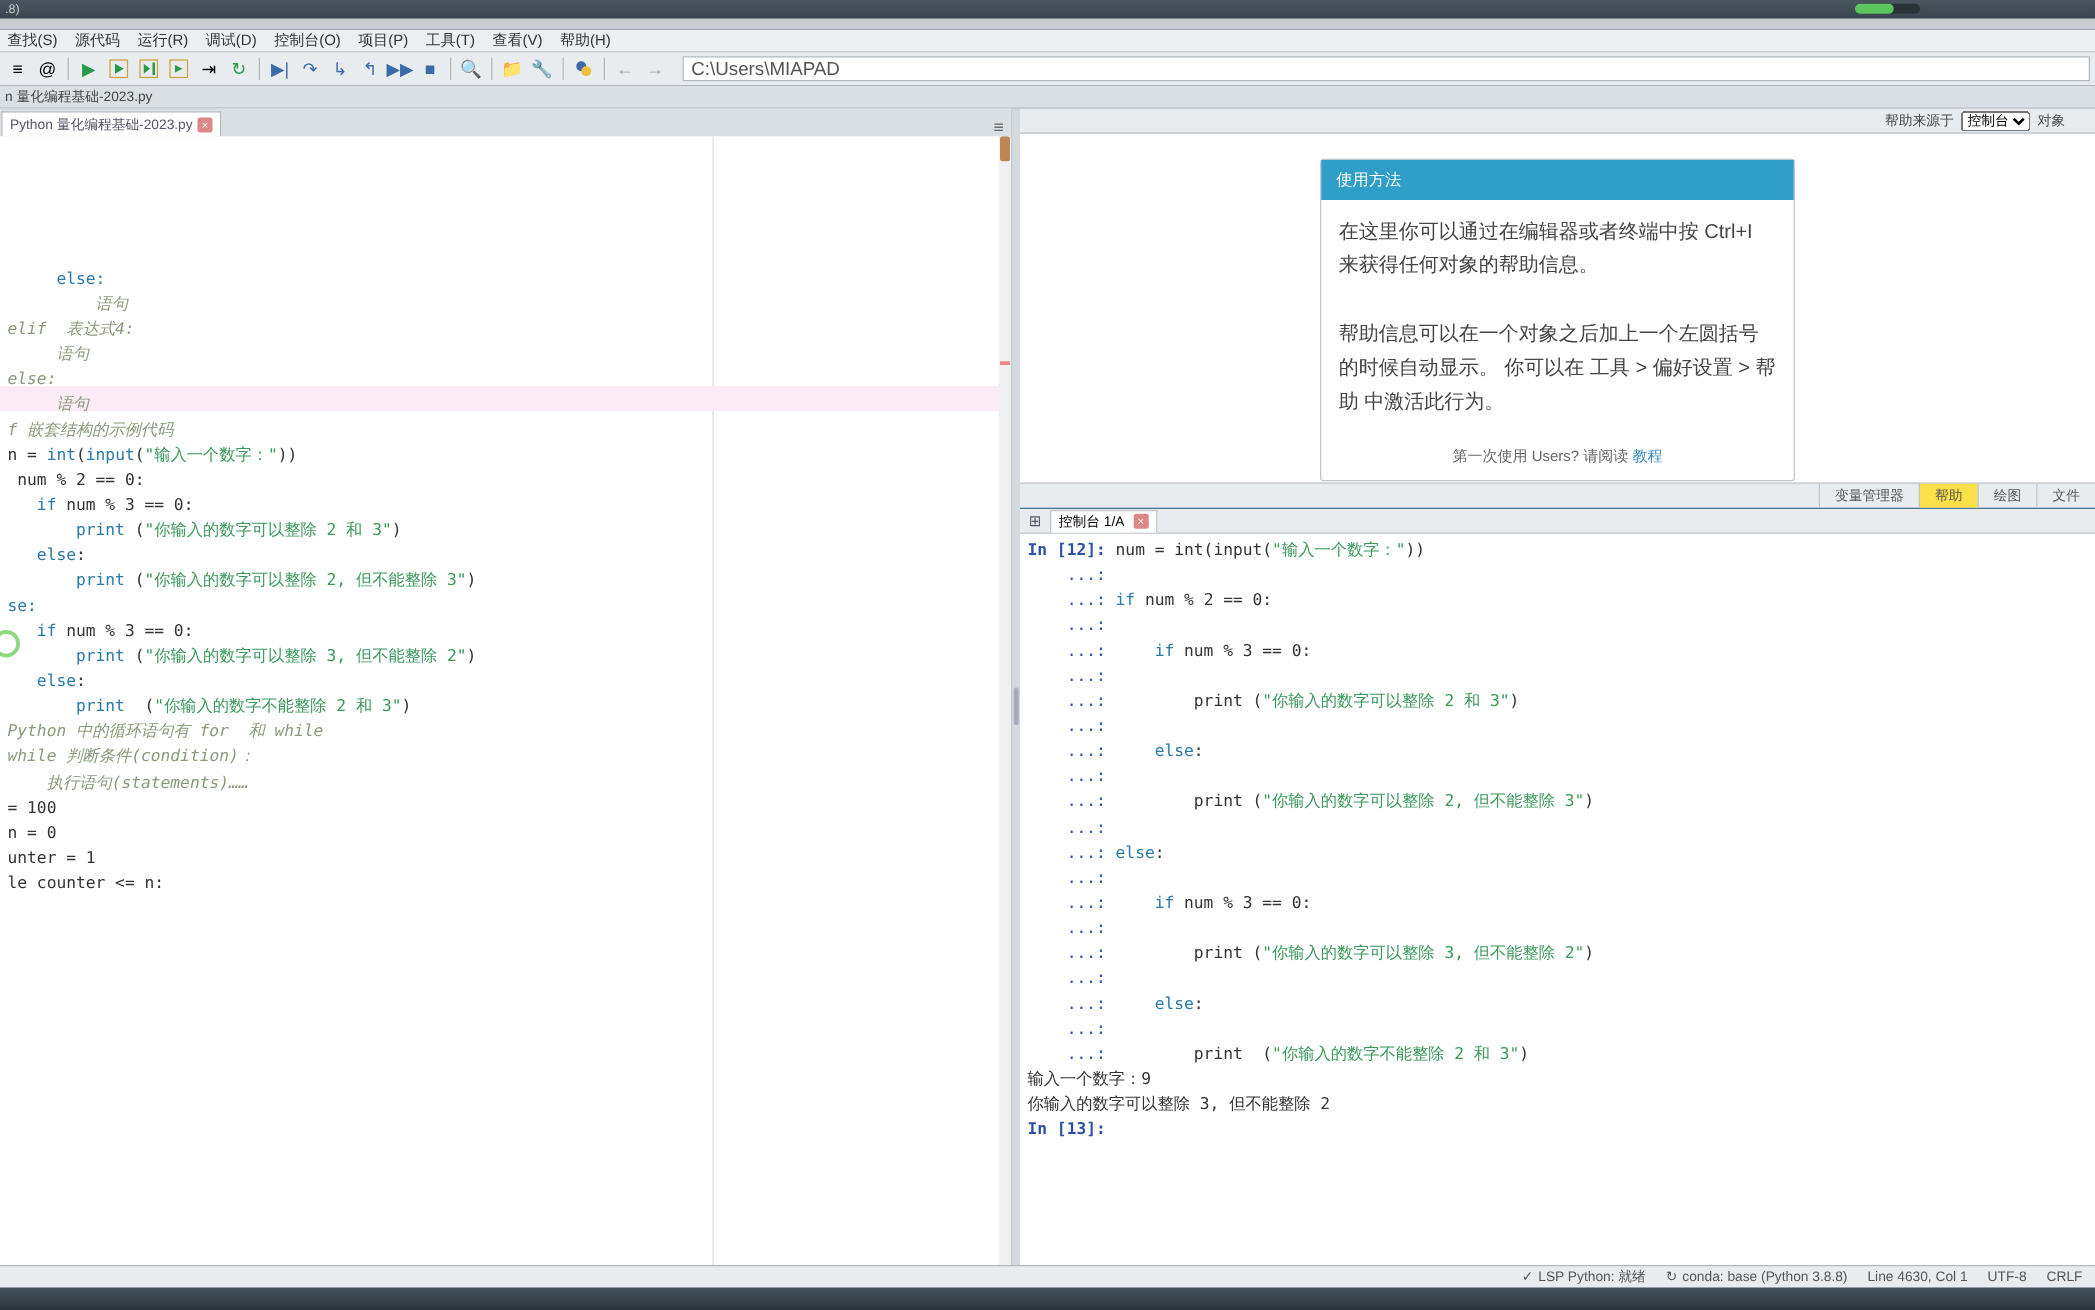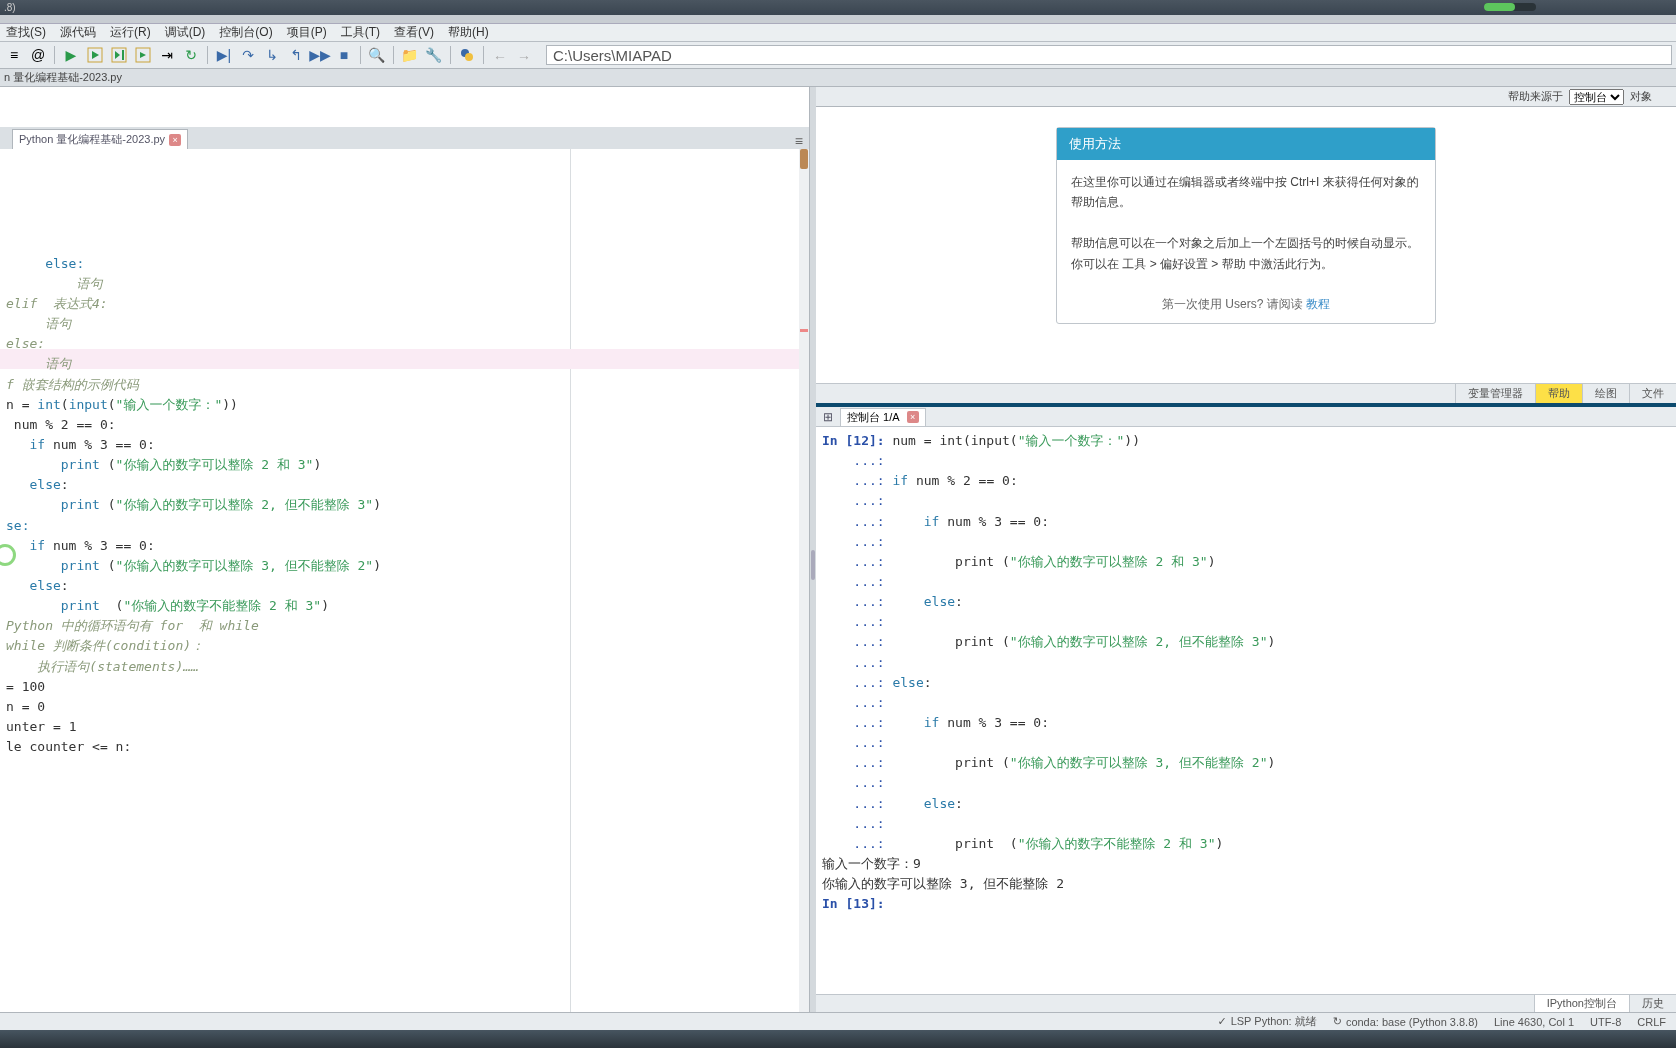--- a/index.html
+++ b/index.html
@@ -17,21 +17,21 @@
 .toolbar { height: 27px; background: #e8ecef; border-bottom: 1px solid #b0b6bc; display: flex; align-items: center; padding: 0 4px; gap: 4px; }
 .tbtn { width: 20px; height: 20px; display: flex; align-items: center; justify-content: center; border-radius: 2px; cursor: pointer; font-size: 14px; }
 .sep { width: 1px; height: 18px; background: #b0b6bc; margin: 0 2px; }
 .pathbox { flex: 1; background: #fff; border: 1px solid #b0b6bc; height: 20px; padding: 0 6px; display: flex; align-items: center; color: #555; font-size: 15px; margin-left: 8px; }
 
 .breadcrumb { height: 18px; background: #dbe0e4; border-bottom: 1px solid #b0b6bc; display: flex; align-items: center; padding-left: 4px; font-size: 11px; color: #444; }
 
 .main { display: flex; height: calc(100% - 15px - 9px - 18px - 27px - 18px - 18px - 18px); }
 
 .left { flex: 0 0 810px; display: flex; flex-direction: column; border-right: 1px solid #b0b6bc; background: #fff; }
-.filetabs { height: 22px; background: #dbe0e4; display: flex; align-items: flex-end; padding-left: 12px; margin-top: 40px; }
+.filetabs { height: 22px; background: #dbe0e4; display: flex; align-items: flex-end; padding-left: 1px; }
 .filetab { background: #fff; border: 1px solid #b0b6bc; border-bottom: none; padding: 2px 6px; font-size: 11px; display: flex; align-items: center; gap: 4px; color: #556; }
 .closex { width: 12px; height: 12px; background: #d88; color: #fff; font-size: 9px; display: flex; align-items: center; justify-content: center; border-radius: 2px; }
 .ham { margin-left: auto; margin-right: 6px; font-size: 14px; color: #666; cursor: pointer; }
 
 .editor { flex: 1; overflow: hidden; position: relative; font-family: "Consolas", monospace; font-size: 13px; padding: 4px 6px; white-space: pre; color: #333; line-height: 1.55; }
 .editor .hl { position: absolute; left: 0; right: 10px; height: 20px; background: #faebf4; z-index: 0; }
 .editor .code { position: relative; z-index: 1; }
 .kw { color: #2a7aa8; }
 .str { color: #3a9a5a; }
 .cm { color: #8a9a7a; font-style: italic; }
@@ -43,24 +43,24 @@
 .escroll .mark { position: absolute; left: 1px; width: 8px; height: 3px; background: #e88; }
 .greenring { position: absolute; left: -6px; top: 395px; width: 22px; height: 22px; border: 3px solid #7ad16a; border-radius: 50%; pointer-events: none; opacity: .85; }
 
 .splitter { width: 6px; background: #d4d9dd; position: relative; }
 .sgrip { position:absolute; top: 50%; left: 1px; width: 4px; height: 30px; background: #aab; border-radius: 2px; }
 
 .right { flex: 1; display: flex; flex-direction: column; }
 .helpbar { height: 20px; background: #e8ecef; border-bottom: 1px solid #b0b6bc; display: flex; align-items: center; justify-content: flex-end; gap: 6px; padding: 0 24px; font-size: 11px; color: #444; }
 .helpbar select { font-size: 11px; height: 16px; }
 
-.helppane { flex: 0 0 300px; background: #fff; border-bottom: 4px solid #0c4a6e; position: relative; padding: 20px 18px 10px; }
+.helppane { flex: 0 0 300px; background: #fff; border-bottom: 1px solid #0c4a6e; position: relative; padding: 20px 18px 10px; }
 .helpcard { border: 1px solid #c0c6cc; border-radius: 3px; max-width: 380px; margin: 0 auto; }
 .helpcard .hdr { background: #2f9fc9; color: #fff; padding: 7px 12px; font-size: 13px; }
-.helpcard .bd { padding: 12px 14px; font-size: 12px; color: #444; line-height: 1.7; }
+.helpcard .bd { padding: 12px 14px; font-size: 16px; color: #444; line-height: 1.7; }
 .helpcard .ft { padding: 10px 14px; text-align: center; font-size: 12px; color: #666; }
 .helpcard a { color: #3a8cc8; text-decoration: none; }
 .rt-tabs { position: absolute; bottom: 0; left: 0; right: 0; height: 20px; background: #e8ecef; display: flex; justify-content: flex-end; border-top: 1px solid #c0c6cc; }
 .rt-tabs span { padding: 2px 12px; border-left: 1px solid #c0c6cc; font-size: 11px; color: #555; cursor: pointer; }
 .rt-tabs span.act { background: #fde047; }
 
 .console-wrap { flex: 1; background: #fff; display: flex; flex-direction: column; }
 .ctabbar { height: 20px; background: #e8ecef; border-bottom: 1px solid #c0c6cc; display: flex; align-items: center; padding: 0 4px; }
 .ctabbar .ctab { background: #fff; border: 1px solid #c0c6cc; border-bottom: none; padding: 1px 6px; font-size: 11px; display: flex; align-items: center; gap: 7px; }
 .ctabbar .cbtn { width: 16px; height: 16px; display:flex;align-items:center;justify-content:center; font-size:12px; color:#556; margin-right:4px; cursor:pointer; }
@@ -204,24 +204,20 @@
 
     <div class="console-wrap">
       <div class="ctabbar">
         <div class="cbtn">⊞</div>
         <div class="ctab">
           <span>控制台 1/A</span>
           <span class="closex">×</span>
         </div>
       </div>
       <div class="console" id="console"><div><span class="prompt">In [</span><span class="prompt">12</span><span class="prompt">]: </span><span class="op">num = int(input(</span><span class="cstr">"输入一个数字："</span><span class="op">))</span></div><div><span class="dots">    ...: </span></div><div><span class="dots">    ...: </span><span class="kw">if</span><span class="op"> num % </span><span class="num">2</span><span class="op"> == </span><span class="num">0</span><span class="op">:</span></div><div><span class="dots">    ...: </span></div><div><span class="dots">    ...:     </span><span class="kw">if</span><span class="op"> num % </span><span class="num">3</span><span class="op"> == </span><span class="num">0</span><span class="op">:</span></div><div><span class="dots">    ...: </span></div><div><span class="dots">    ...:         </span><span class="op">print (</span><span class="cstr">"你输入的数字可以整除 2 和 3"</span><span class="op">)</span></div><div><span class="dots">    ...: </span></div><div><span class="dots">    ...:     </span><span class="kw">else</span><span class="op">:</span></div><div><span class="dots">    ...: </span></div><div><span class="dots">    ...:         </span><span class="op">print (</span><span class="cstr">"你输入的数字可以整除 2, 但不能整除 3"</span><span class="op">)</span></div><div><span class="dots">    ...: </span></div><div><span class="dots">    ...: </span><span class="kw">else</span><span class="op">:</span></div><div><span class="dots">    ...: </span></div><div><span class="dots">    ...:     </span><span class="kw">if</span><span class="op"> num % </span><span class="num">3</span><span class="op"> == </span><span class="num">0</span><span class="op">:</span></div><div><span class="dots">    ...: </span></div><div><span class="dots">    ...:         </span><span class="op">print (</span><span class="cstr">"你输入的数字可以整除 3, 但不能整除 2"</span><span class="op">)</span></div><div><span class="dots">    ...: </span></div><div><span class="dots">    ...:     </span><span class="kw">else</span><span class="op">:</span></div><div><span class="dots">    ...: </span></div><div><span class="dots">    ...:         </span><span class="op">print  (</span><span class="cstr">"你输入的数字不能整除 2 和 3"</span><span class="op">)</span></div><div></div><div>输入一个数字：9</div><div>你输入的数字可以整除 3, 但不能整除 2</div><div></div><div><span class="prompt">In [</span><span class="prompt">13</span><span class="prompt">]: </span></div></div>
-      <div class="btabs" id="btabs">
-          <span class="act">IPython控制台</span>
-          <span>历史</span>
-        </div>
     </div>
   </div>
 </div>
 
 <div class="statusbar">
   <span class="sitem">✓ <span>LSP Python: 就绪</span></span>
   <span class="sitem">↻ <span>conda: base (Python 3.8.8)</span></span>
   <span class="sitem">Line 4630, Col 1</span>
   <span class="sitem">UTF-8</span>
   <span class="sitem">CRLF</span>

